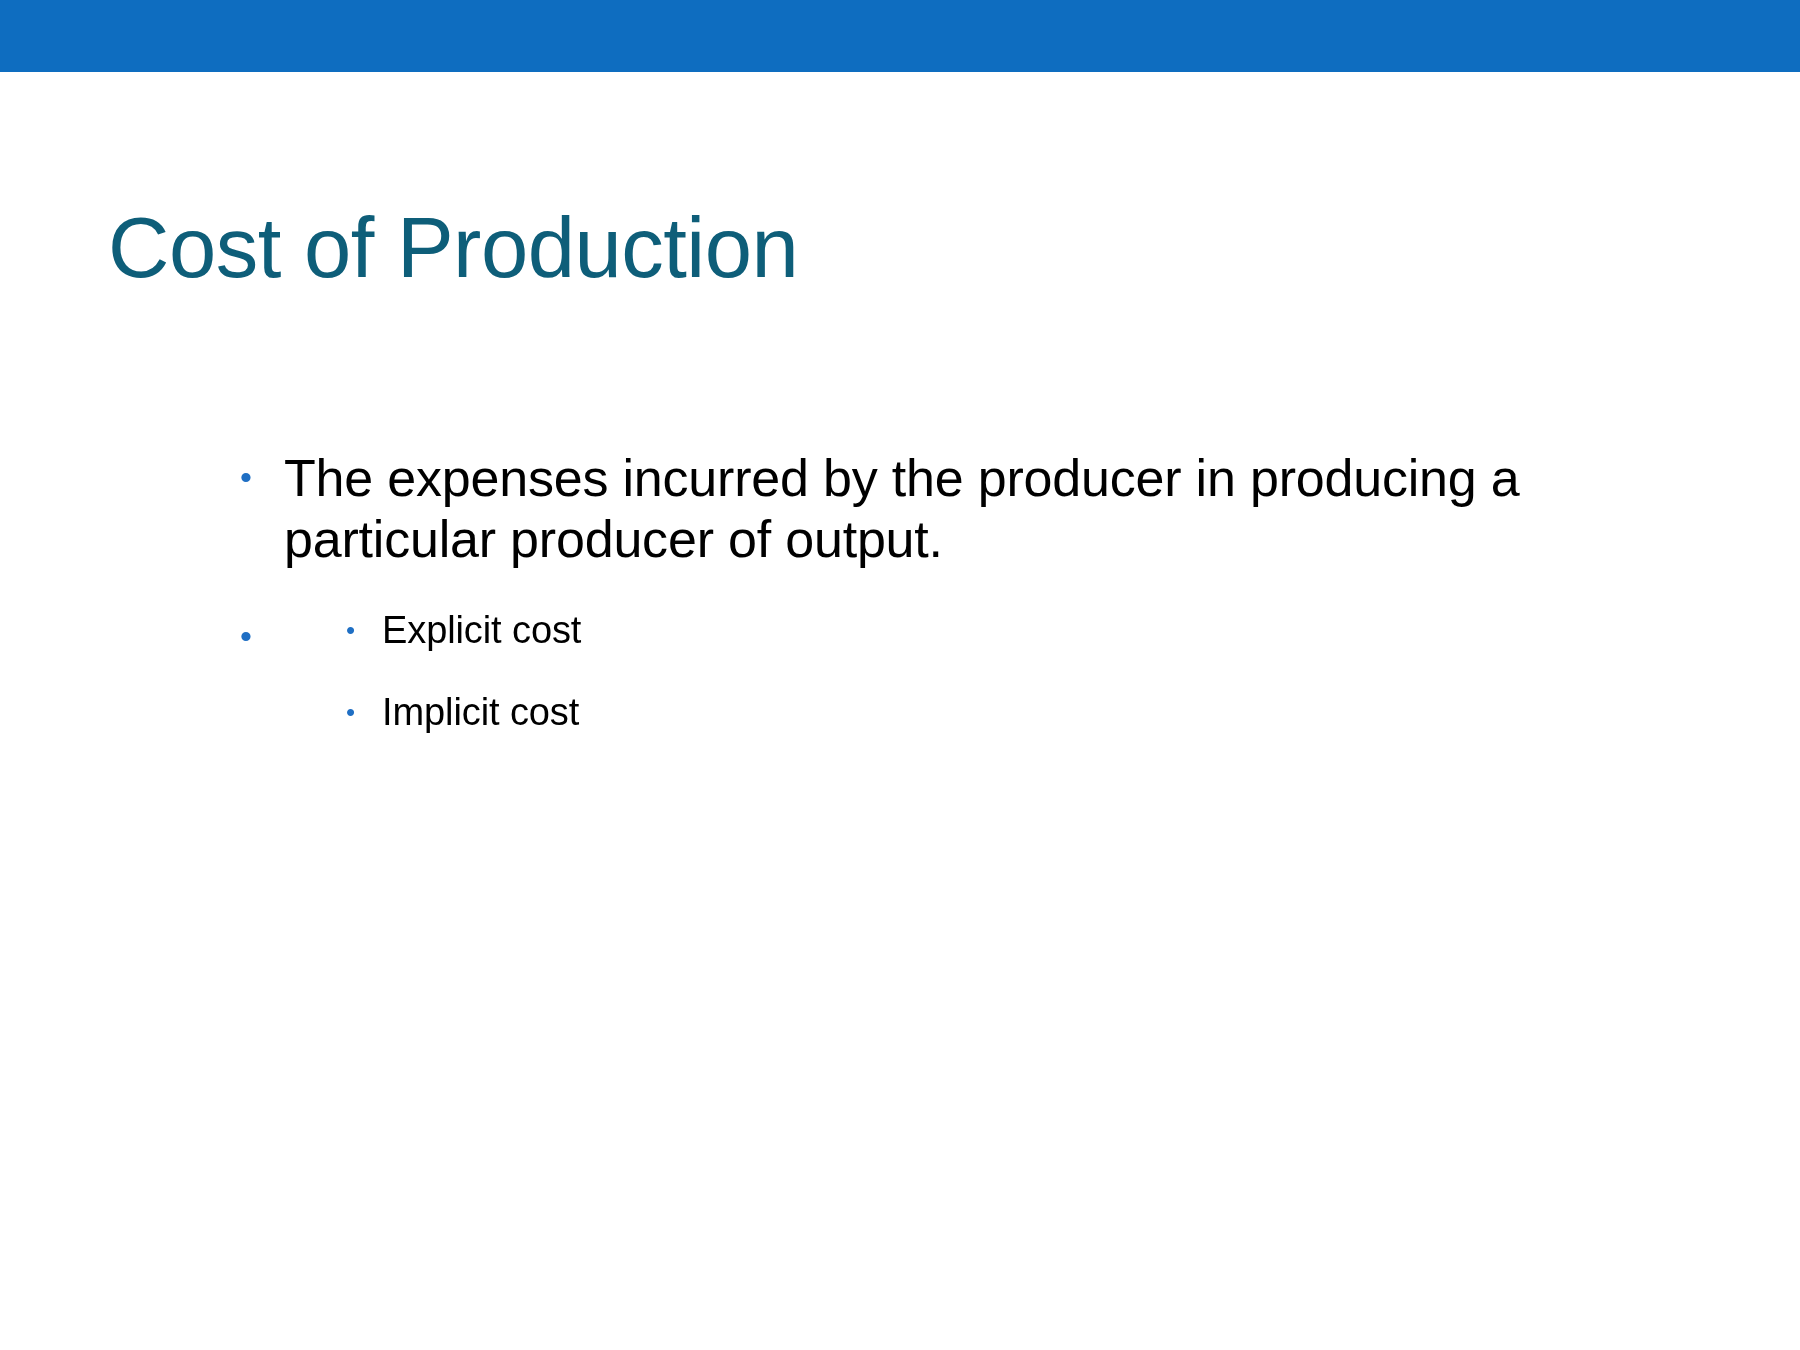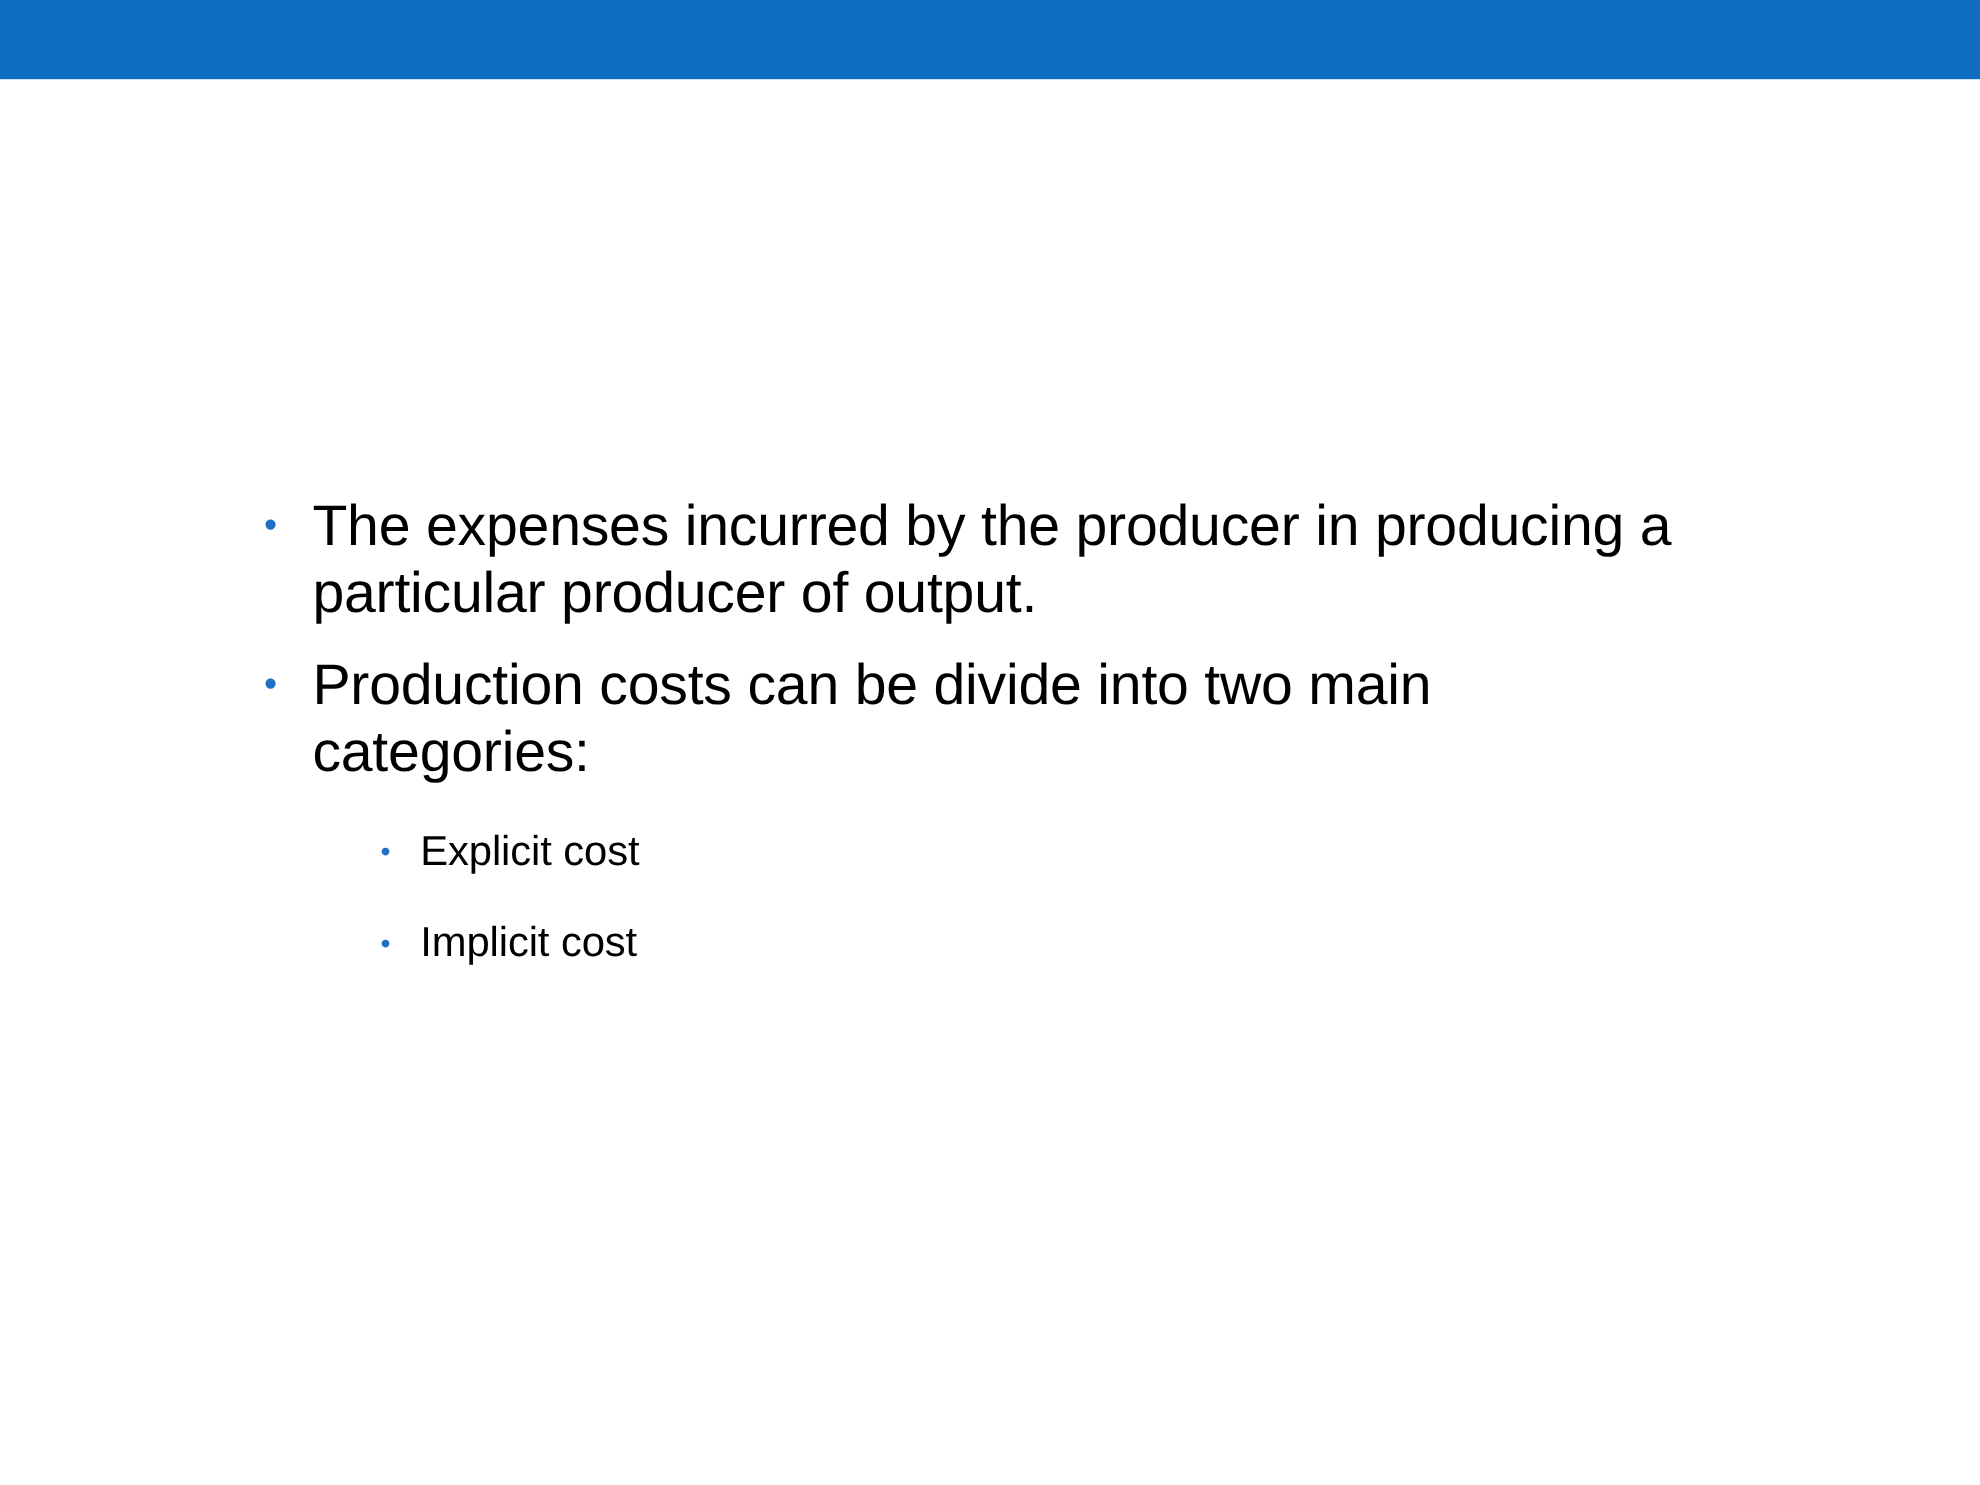--- a/index.html
+++ b/index.html
@@ -122,32 +122,34 @@
     margin-top: 36px;
   }
 </style>
 </head>
 <body>
 
 <div class="slide">
 
   <div class="top-bar" style="background: rgb(14, 109, 192);"></div>
 
+  <div class="title-block">
+    <h1 class="slide-title" style="color: rgb(14, 94, 121);">Cost of Production</h1>
+  </div>
 
   <div class="body-block">
     <ul class="level1">
 
       <li class="bullet-l1">
         <span class="marker" style="color: rgb(31, 111, 196);">•</span>
         <span class="text">The expenses incurred by the producer in producing a particular producer of output.</span>
       </li>
 
       <li class="bullet-l1">
         <span class="marker" style="color: rgb(31, 111, 196);">•</span>
-        <span class="text">Production costs can be divide into two main categories:</span>
 
         <ul class="level2">
           <li class="bullet-l2">
             <span class="marker" style="color: rgb(31, 111, 196);">•</span>
             <span class="text">Explicit cost</span>
           </li>
           <li class="bullet-l2">
             <span class="marker" style="color: rgb(31, 111, 196);">•</span>
             <span class="text">Implicit cost</span>
           </li>

